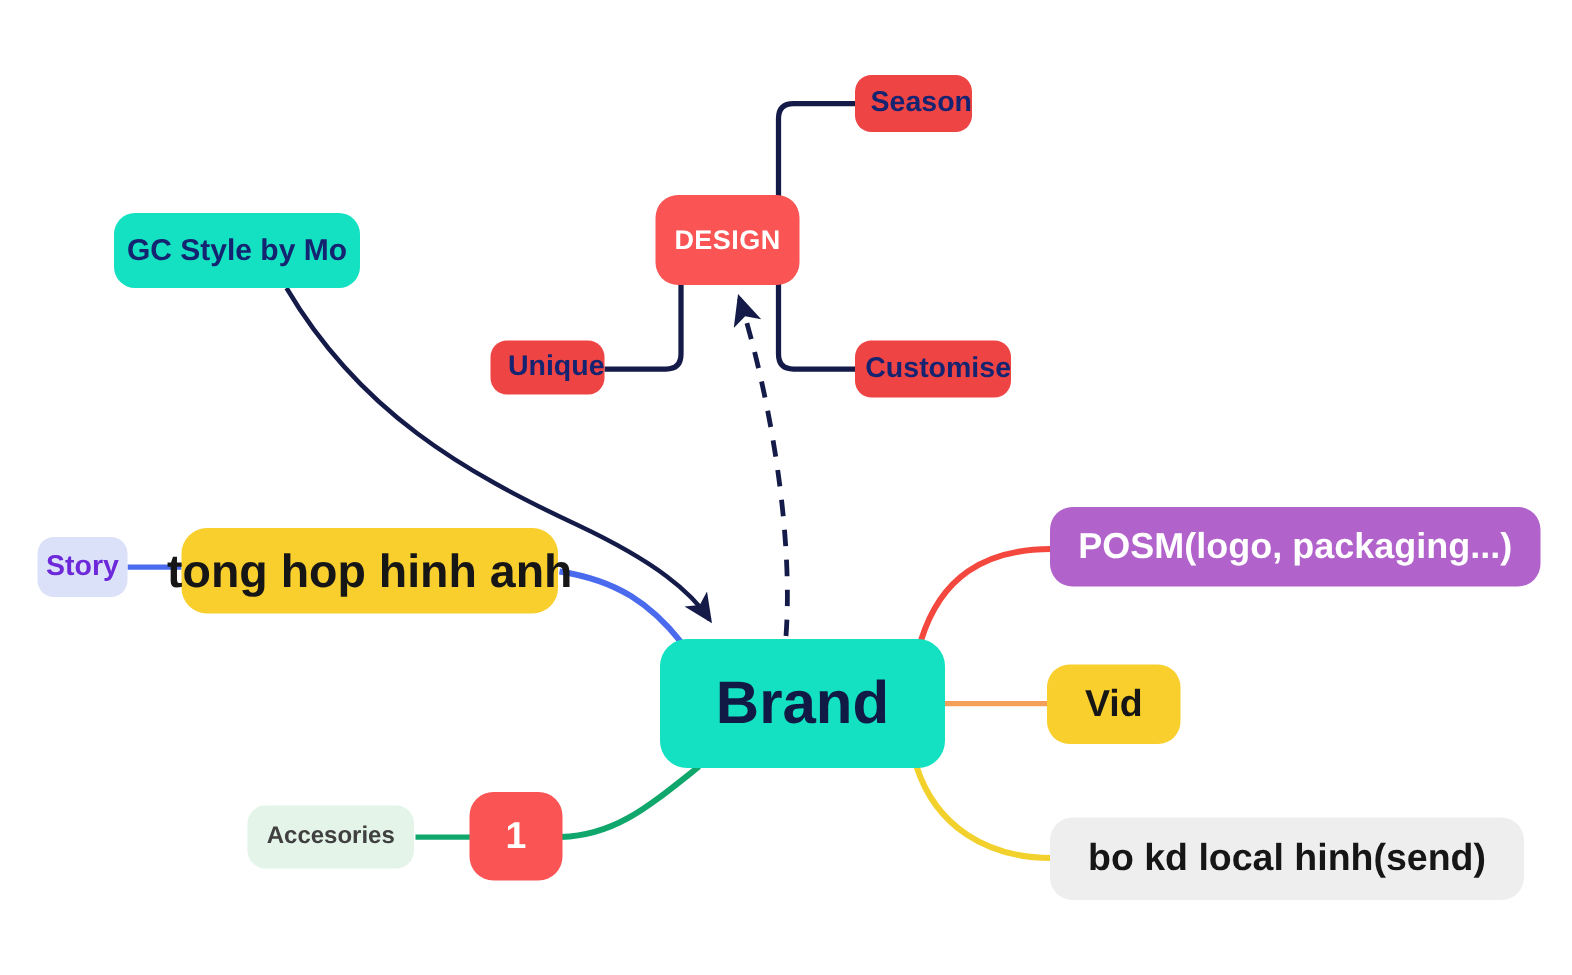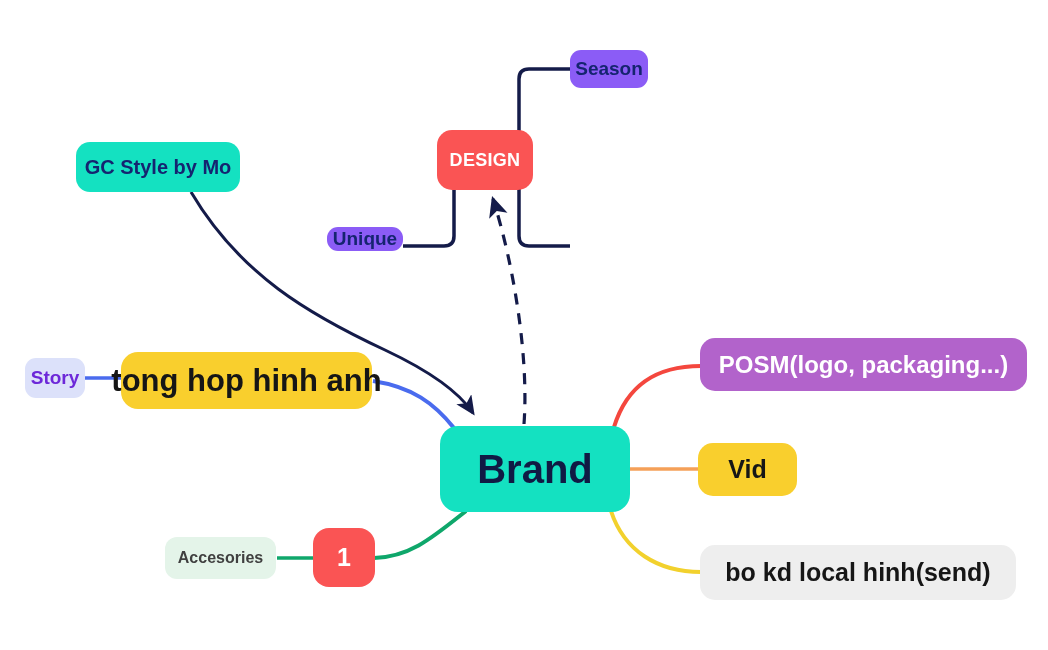--- a/index.html
+++ b/index.html
@@ -16,50 +16,50 @@
     display:flex;align-items:center;justify-content:center;
     white-space:nowrap;
     box-sizing:border-box;
     cursor:pointer;
   }
   .node-label{pointer-events:none;}
 
   
   .teal{background:#14E1C1;}
   .redbg{background:#FA5454;color:#ffffff;}
-  .mint{background:#8b5cf6;color:#152470;}
+  .mint{background:#ef4444;color:#152470;justify-content:flex-end;}
   .lavender{background:#DCE1FA;color:#6d28d9;}
   .yellowbg{background:#F9CF2D;color:#161616;}
   .purplebg{background:#B263CB;color:#ffffff;}
   .graybg{background:#EEEEEE;color:#161616;}
 
   
   .node-gc-style{left:76px;top:142px;width:164px;height:50px;border-radius:14px;
     font-size:20px;font-weight:600;color:#152470;}
   .node-design{left:437px;top:130px;width:96px;height:60px;border-radius:15px;
     font-size:18px;font-weight:700;letter-spacing:.3px;}
   .node-season{left:570px;top:50px;width:78px;height:38px;border-radius:11px;
     font-size:19px;font-weight:600;}
-  .node-unique{left:327px;top:227px;width:76px;height:24px;border-radius:11px;
+  .node-unique{left:327px;top:227px;width:76px;height:36px;border-radius:11px;
     font-size:19px;font-weight:600;}
   .node-customise{left:570px;top:227px;width:104px;height:38px;border-radius:11px;
     font-size:19px;font-weight:600;}
   .node-story{left:25px;top:358px;width:60px;height:40px;border-radius:11px;
     font-size:19px;font-weight:600;}
   .node-tong-hop{left:121px;top:352px;width:251px;height:57px;border-radius:17px;
     font-size:31px;font-weight:700;}
   .node-brand{left:440px;top:426px;width:190px;height:86px;border-radius:18px;
     font-size:40px;font-weight:700;color:#101A44;}
   .node-accesories{left:165px;top:537px;width:111px;height:42px;border-radius:12px;
     font-size:16px;font-weight:600;color:#404040;background:#E4F4E9;}
   .node-one{left:313px;top:528px;width:62px;height:59px;border-radius:16px;
     font-size:25px;font-weight:600;}
   .node-posm{left:700px;top:338px;width:327px;height:53px;border-radius:15px;
     font-size:24px;font-weight:600;}
-  .node-vid{left:698px;top:443px;width:99px;height:53px;border-radius:15px;
+  .node-vid{left:698px;top:443px;width:89px;height:53px;border-radius:15px;
     font-size:25px;font-weight:700;}
   .node-bo-kd{left:700px;top:545px;width:316px;height:55px;border-radius:15px;
     font-size:25px;font-weight:700;}
 </style>
 </head>
 <body>
 
 <div class="canvas">
 
   <svg class="edges" viewBox="0 0 1048 650" xmlns="http://www.w3.org/2000/svg">
@@ -99,20 +99,23 @@
   </div>
 
   <div class="node mint node-season">
     <span class="node-label">Season</span>
   </div>
 
   <div class="node mint node-unique">
     <span class="node-label">Unique</span>
   </div>
 
+  <div class="node mint node-customise">
+    <span class="node-label">Customise</span>
+  </div>
 
   <div class="node lavender node-story">
     <span class="node-label">Story</span>
   </div>
 
   <div class="node yellowbg node-tong-hop">
     <span class="node-label">tong hop hinh anh</span>
   </div>
 
   <div class="node teal node-brand">

